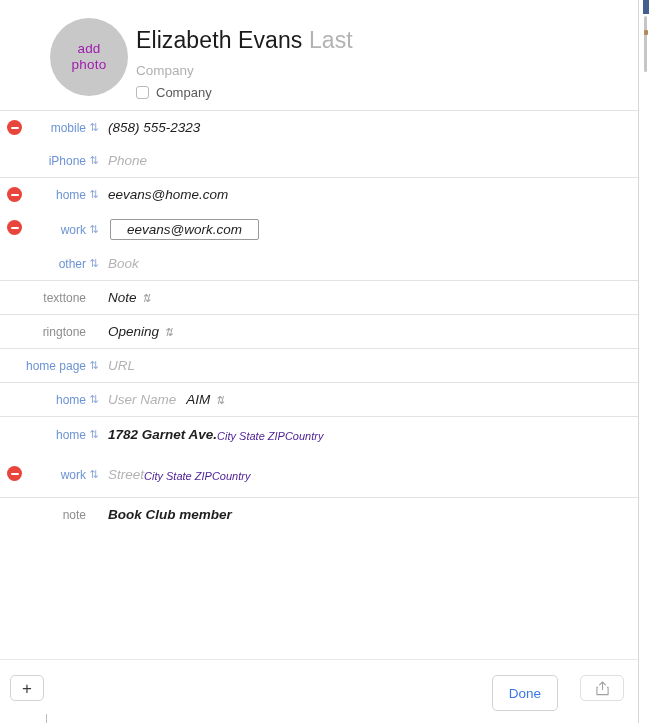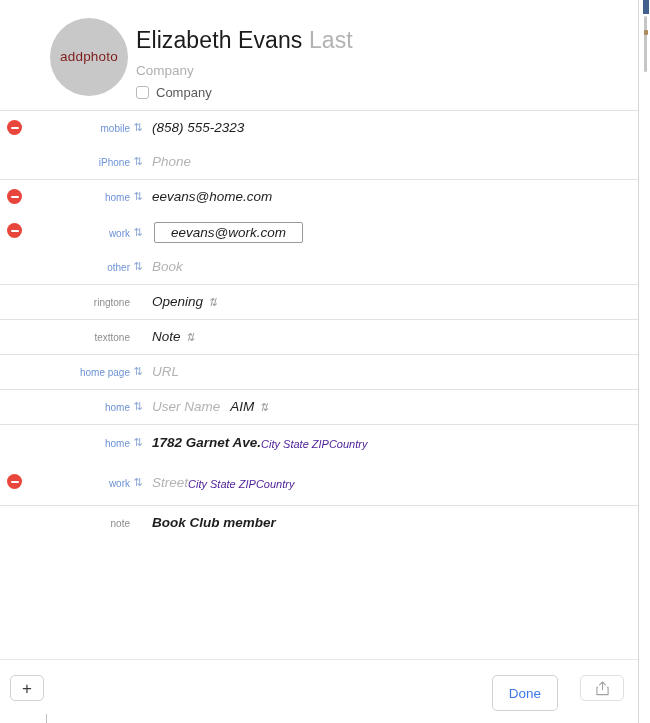--- a/index.html
+++ b/index.html
@@ -64,23 +64,23 @@
     height: 110px;
   }
   .avatar {
     position: absolute;
     left: 50px;
     top: 18px;
     width: 78px;
     height: 78px;
     border-radius: 50%;
     background: #c8c8c8;
-    color: #7f1d1d;
-    display: flex;
-    flex-direction: row;
+    color: #a21caf;
+    display: flex;
+    flex-direction: column;
     align-items: center;
     justify-content: center;
     font-size: 13.5px;
     line-height: 16px;
     letter-spacing: .2px;
   }
   .name-block {
     position: absolute;
     left: 136px;
     top: 24px;
@@ -151,25 +151,24 @@
     width: 8px;
     height: 2px;
     background: #ffffff;
     border-radius: 1px;
   }
 
   .label {
     width: 86px;
     flex: 0 0 86px;
     text-align: right;
-    font-size: 10px;
+    font-size: 12px;
     line-height: 18px;
     color: #7d8490;
     white-space: nowrap;
-    margin-left: 44px;
   }
   .label.link { color: #6d93d4; }
   .label.plain { color: #8d8d8d; }
 
   .stepper {
     flex: 0 0 auto;
     width: 16px;
     text-align: center;
     color: #8fa9d6;
     font-size: 11px;
@@ -365,32 +364,32 @@
           <div class="row-inner">
             <div class="label link">other</div>
             <div class="stepper">⇅</div>
             <div class="value placeholder"><span>Book</span></div>
           </div>
         </div>
       </div>
       <div class="section">
         <div class="row">
           <div class="row-inner">
+            <div class="label plain">texttone</div>
+            <div class="stepper blank">⇅</div>
+            <div class="value"><span>Note</span><span class="inline-stepper">⇅</span></div>
+          </div>
+        </div>
+      </div>
+      <div class="section">
+        <div class="row">
+          <div class="row-inner">
             <div class="label plain">ringtone</div>
             <div class="stepper blank">⇅</div>
             <div class="value"><span>Opening</span><span class="inline-stepper">⇅</span></div>
-          </div>
-        </div>
-      </div>
-      <div class="section">
-        <div class="row">
-          <div class="row-inner">
-            <div class="label plain">texttone</div>
-            <div class="stepper blank">⇅</div>
-            <div class="value"><span>Note</span><span class="inline-stepper">⇅</span></div>
           </div>
         </div>
       </div>
       <div class="section">
         <div class="row">
           <div class="row-inner">
             <div class="label link">home page</div>
             <div class="stepper">⇅</div>
             <div class="value placeholder"><span>URL</span></div>
           </div>

